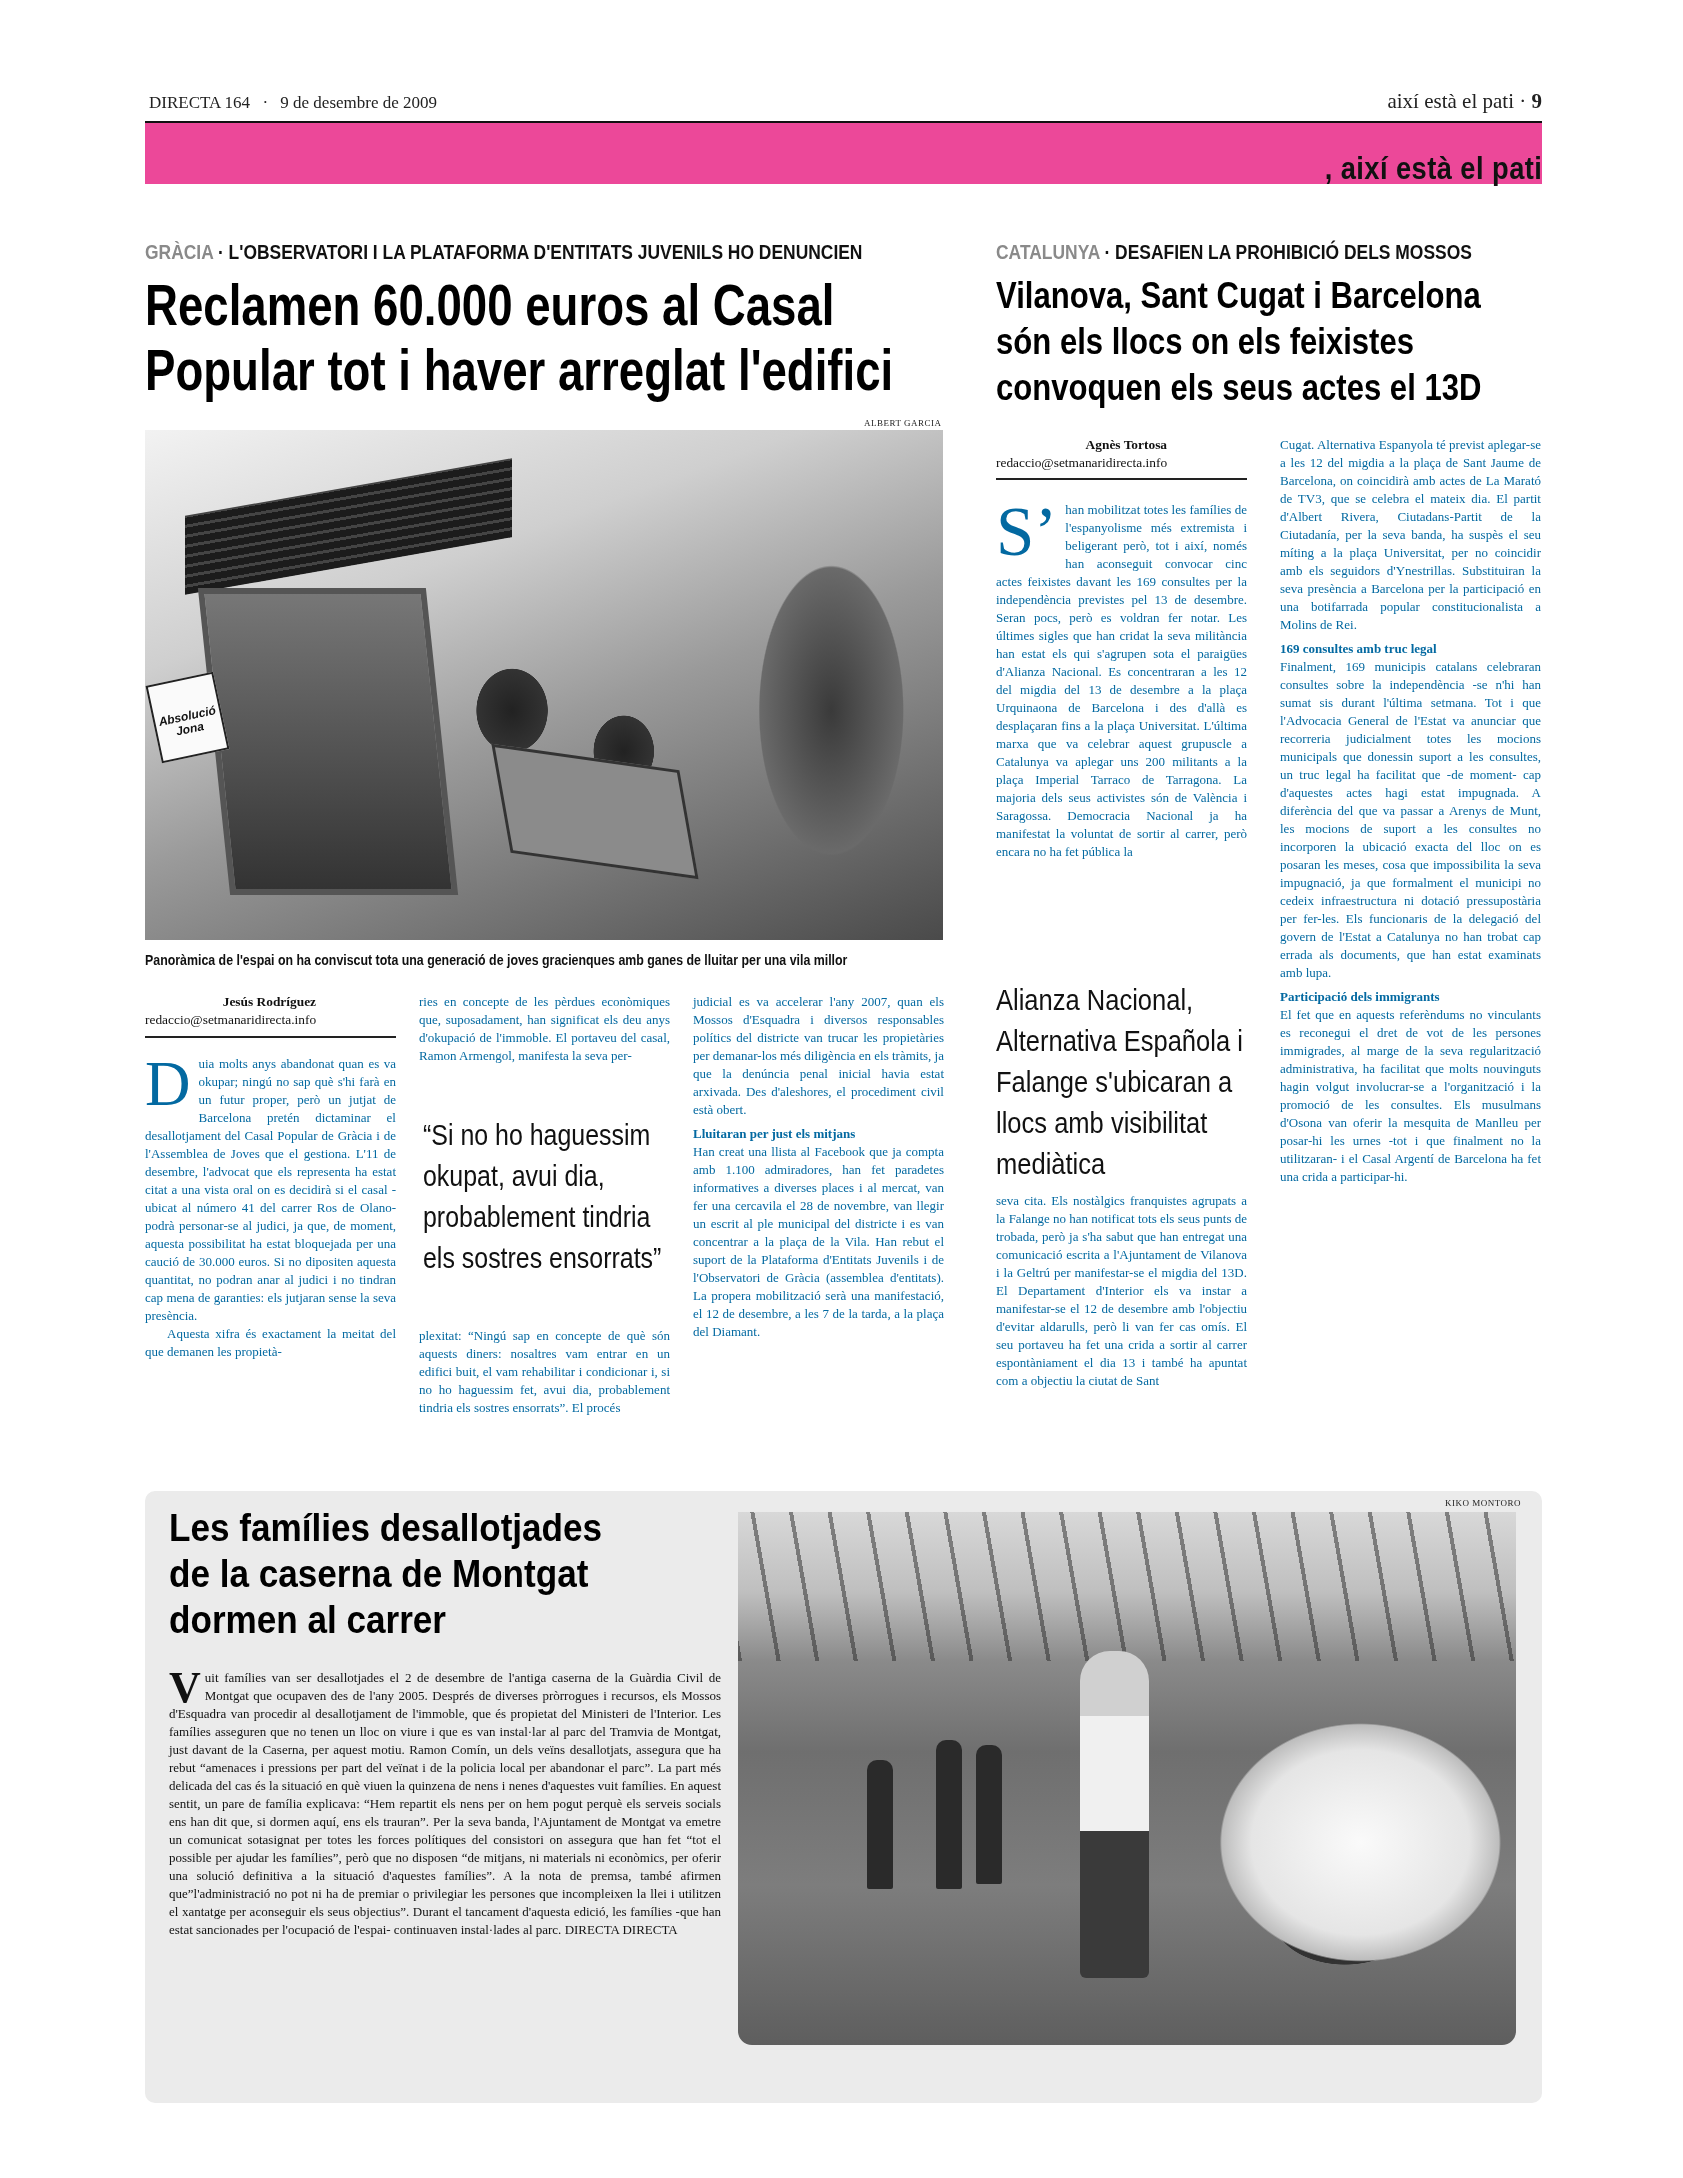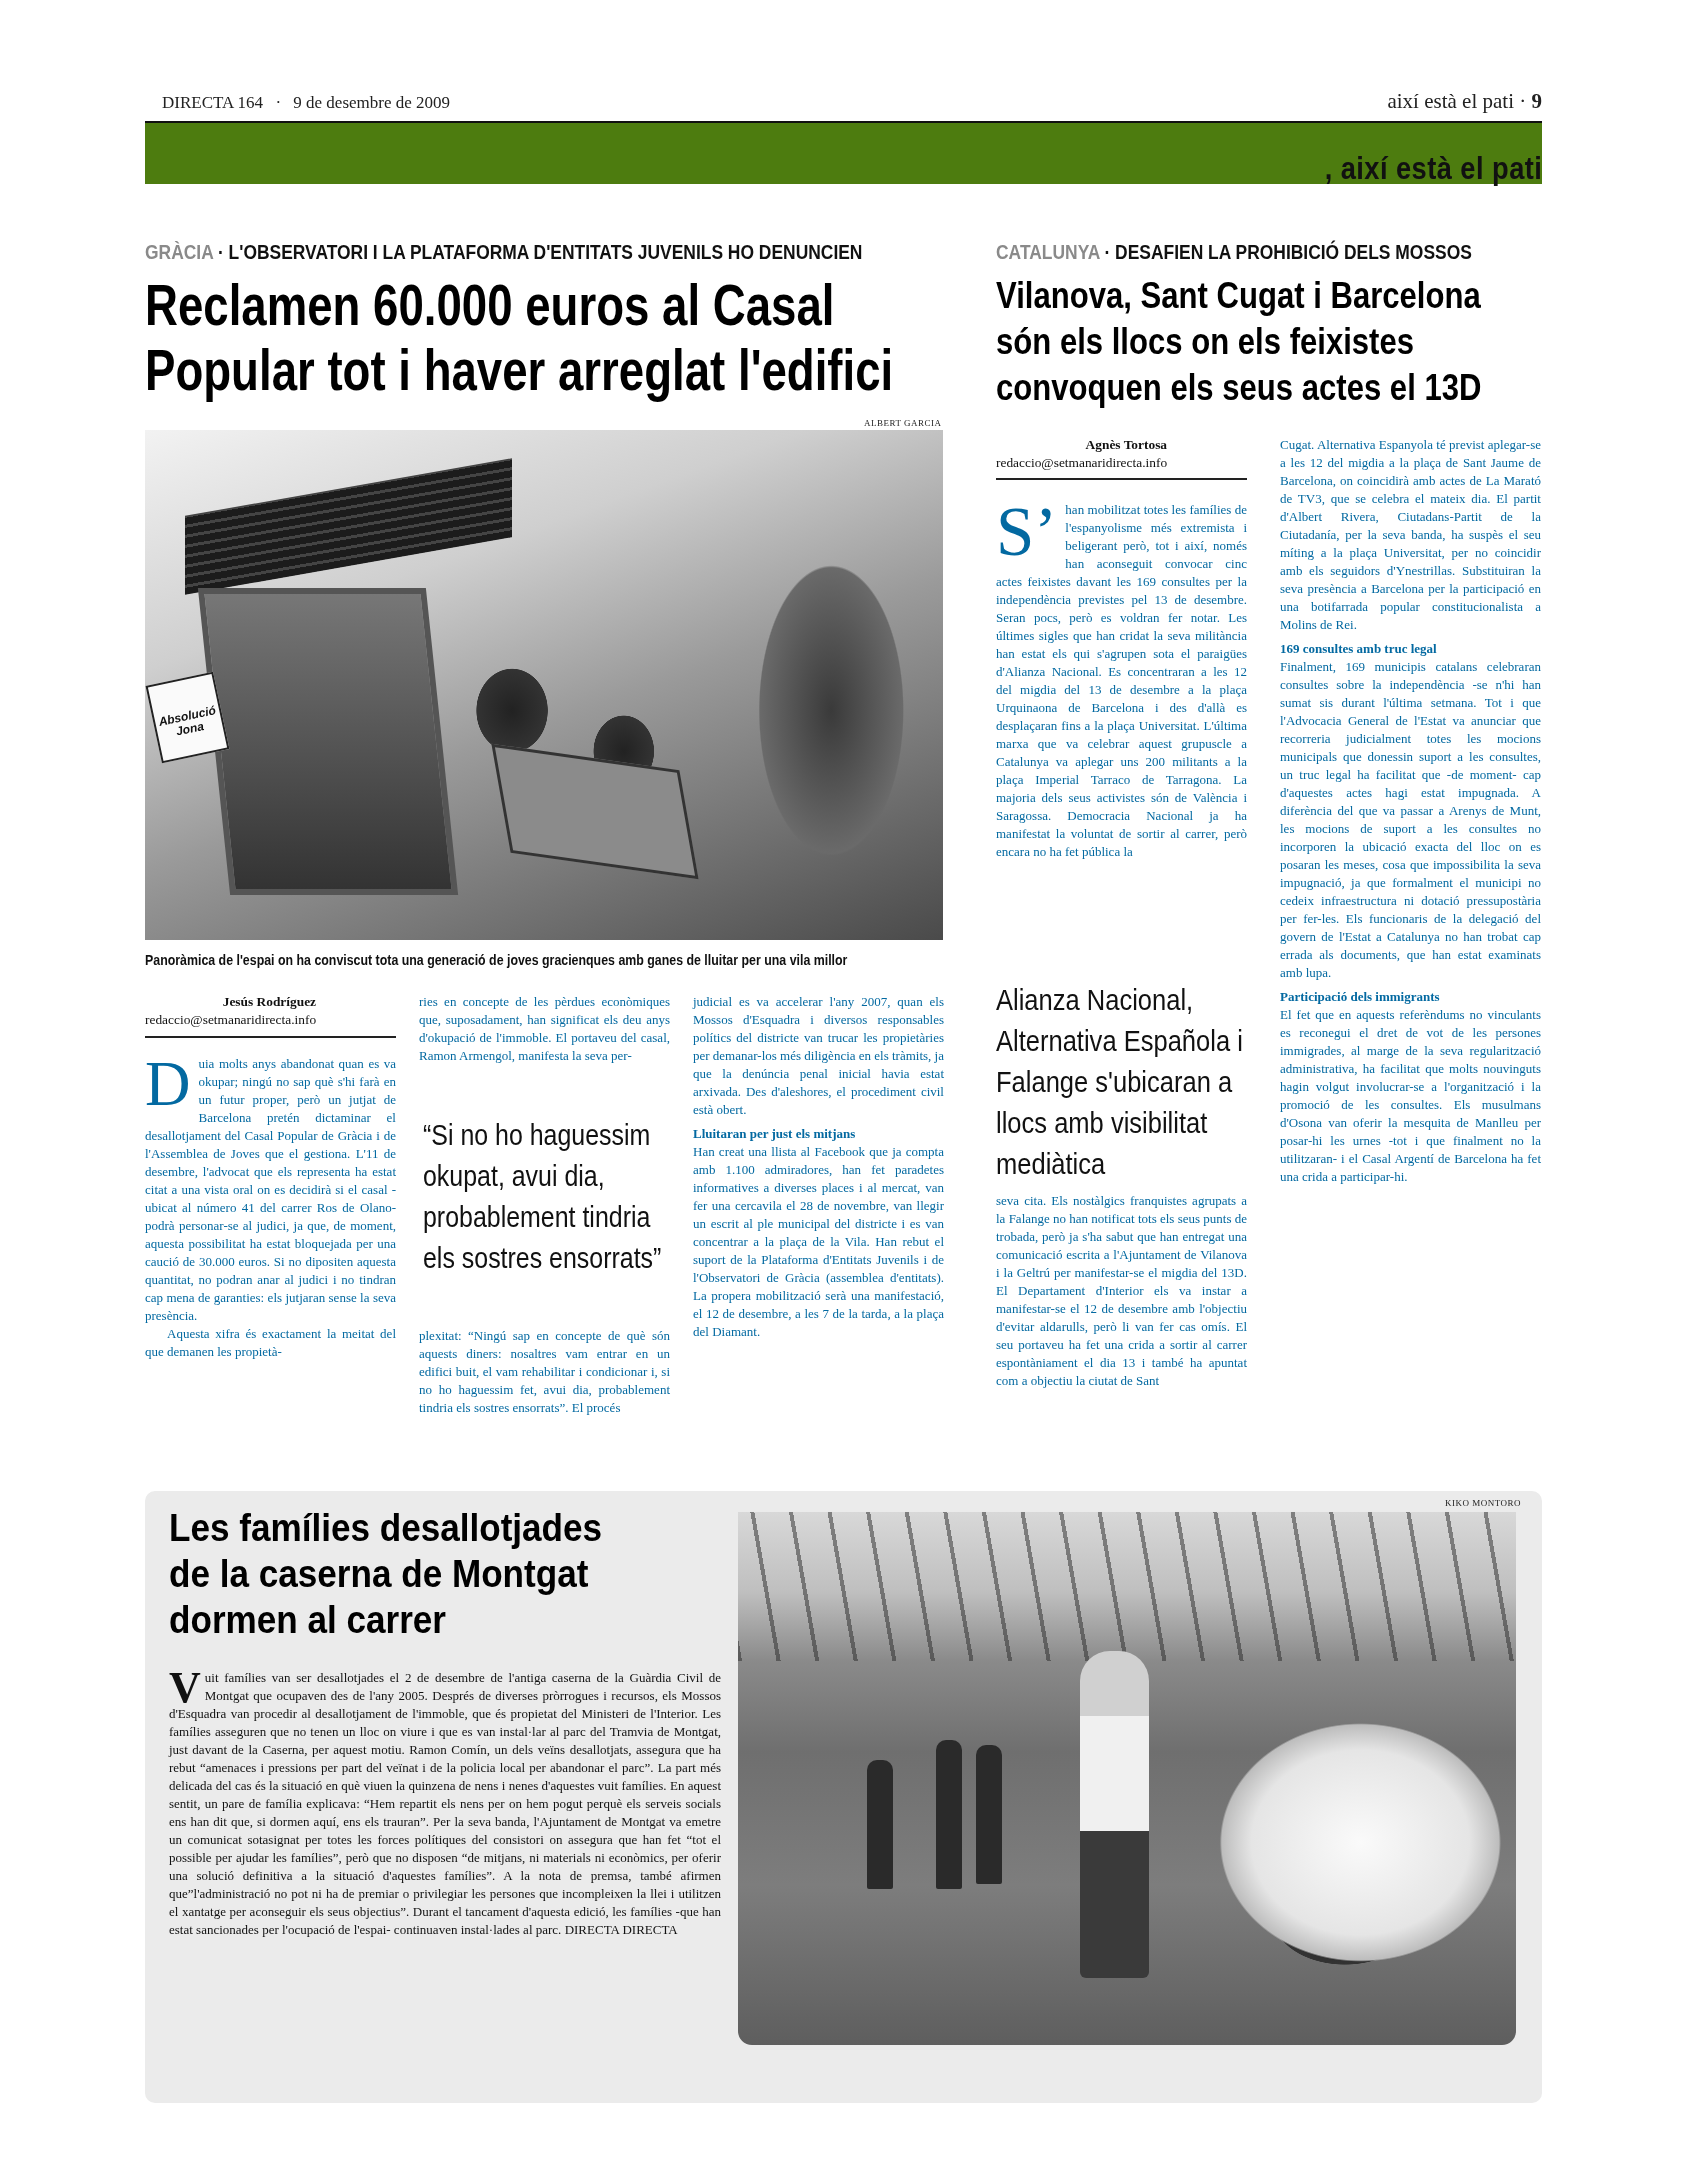--- a/index.html
+++ b/index.html
@@ -1,25 +1,25 @@
 <!DOCTYPE html>
 <html><head>
 <meta charset="utf-8">
 <style>
   * { box-sizing: border-box; margin: 0; padding: 0; }
   html, body { width: 1683px; height: 2178px; background: #ffffff; overflow: hidden; }
   body { position: relative; font-family: "DejaVu Serif", "Liberation Serif", serif; color: #111; }
 
   
   .runhead { position: absolute; left: 145px; top: 87px; width: 1397px; height: 30px; font-family: "Liberation Serif", serif; font-size: 17px; color: #222; }
-  .runhead .left { position: absolute; left: 17px; top: 6px; }
+  .runhead .left { position: absolute; left: 4px; top: 6px; }
   .runhead .right { position: absolute; right: 0; top: 2px; font-size: 21px; font-family: Liberation Serif, serif; }
   .runhead .right b { font-weight: bold; }
   .rule-top { position: absolute; left: 145px; top: 121px; width: 1397px; height: 2px; background: #111; }
-  .section-band { position: absolute; left: 145px; top: 123px; width: 1397px; height: 61px; background: #4d7c0f; }
+  .section-band { position: absolute; left: 145px; top: 123px; width: 1397px; height: 61px; background: #ec4899; }
   .section-band .label { position: absolute; right: 0; top: 28px; font-family: "Liberation Sans", sans-serif; font-weight: bold; font-size: 31px; letter-spacing: 0.5px; transform: scaleX(0.88); transform-origin: right center; }
 
   
   .kicker { position: absolute; font-family: "Liberation Sans", sans-serif; font-weight: bold; font-size: 21px; transform-origin: left center; white-space: nowrap; text-transform: uppercase; }
   .kicker .sec { color: #8a8a8a; }
   .h-main { position: absolute; font-family: "Liberation Sans", sans-serif; font-weight: bold; color: #000; transform-origin: left top; white-space: nowrap; }
 
   .credit { position: absolute; font-family: "Liberation Serif", serif; font-size: 9px; letter-spacing: 0.5px; color: #222; text-transform: uppercase; }
 
   

